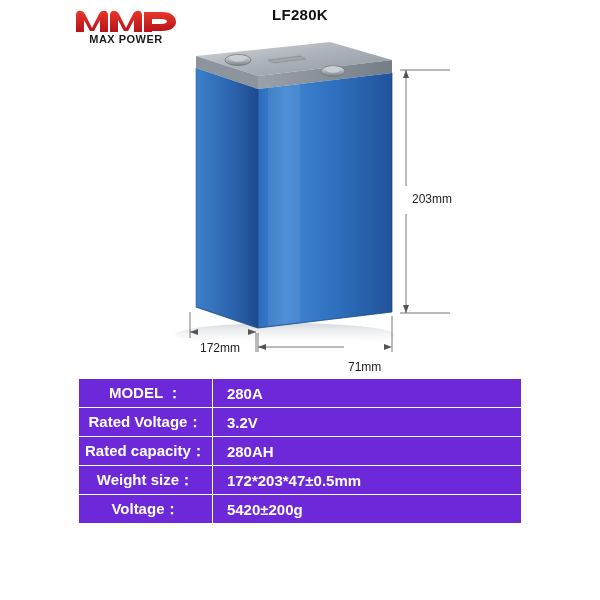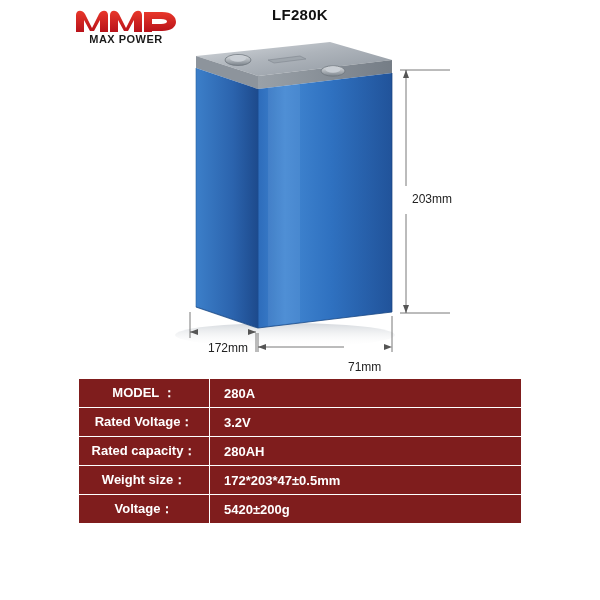--- a/index.html
+++ b/index.html
@@ -69,21 +69,21 @@
     position: absolute;
     font-size: 12px;
     color: #222222;
     white-space: nowrap;
   }
   .dim-h {
     left: 412px;
     top: 192px;
   }
   .dim-w {
-    left: 208px;
+    left: 200px;
     top: 341px;
   }
   .dim-d {
     left: 348px;
     top: 352px;
     margin-top: 8px;
   }
 
   
   .spec-table {
@@ -94,24 +94,24 @@
     border: 1px solid #ffffff;
     border-collapse: collapse;
     background: #3a7dc0;
   }
   .spec-table tr {
     height: 29px;
   }
   .spec-table td {
     border: 1px solid #ffffff;
     color: #ffffff;
-    font-size: 13px;
+    font-size: 15px;
     font-weight: bold;
     padding: 0 6px;
-    background: #7f1d1d;
+    background: #6d28d9;
   }
   .spec-table td.k {
     width: 118px;
     text-align: center;
     white-space: nowrap;
   }
   .spec-table td.v {
     text-align: left;
     padding-left: 14px;
     font-weight: bold;

